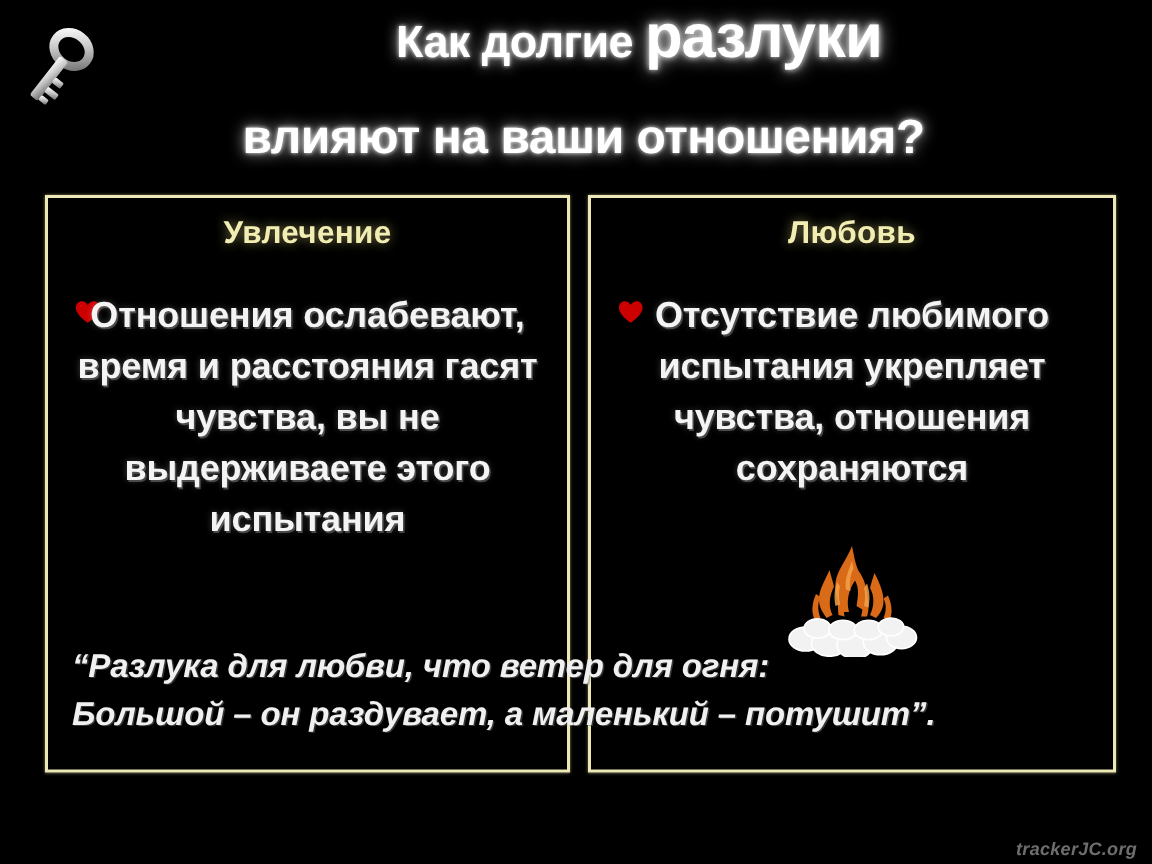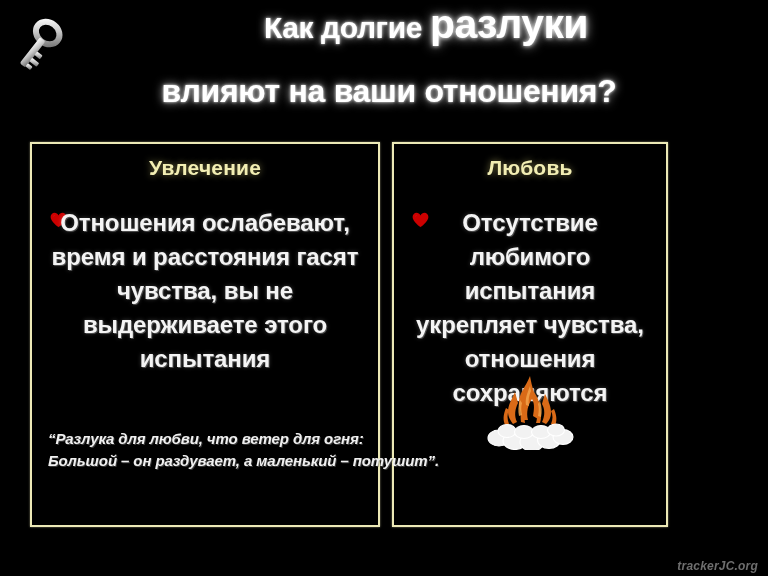--- a/index.html
+++ b/index.html
@@ -69,30 +69,30 @@
     font-size: 32px;
     font-weight: bold;
     color: #ffffff;
     letter-spacing: -0.3px;
     text-shadow: 0 0 10px rgba(255,255,255,0.8), 0 0 3px rgba(255,255,255,0.9);
   }
 
   
   .panel {
     position: absolute;
-    top: 142px;
+    top: 130px;
     height: 385px;
     background: #000000;
     border: 2px solid #ece9b6;
     box-sizing: border-box;
     box-shadow: 0 0 2px rgba(236,233,182,0.55);
     text-decoration: underline;
   }
   .panel-left  { left: 30px;  width: 350px; }
-  .panel-right { left: 392px; width: 276px; }
+  .panel-right { left: 392px; width: 352px; }
 
   .panel-heading {
     position: absolute;
     top: 12px;
     left: 0;
     width: 100%;
     text-align: center;
     font-size: 21px;
     font-weight: bold;
     color: #f2eeb3;
@@ -132,21 +132,21 @@
     width: 96px;
     height: 78px;
   }
 
   
   .quote {
     position: absolute;
     left: 48px;
     top: 428px;
     width: 672px;
-    font-size: 15px;
+    font-size: 22px;
     font-style: italic;
     font-weight: bold;
     line-height: 1.45;
     color: #f0f0f0;
     letter-spacing: -0.1px;
     text-shadow: 1px 1px 0 rgba(110,110,110,0.5);
     z-index: 5;
   }
 
   

